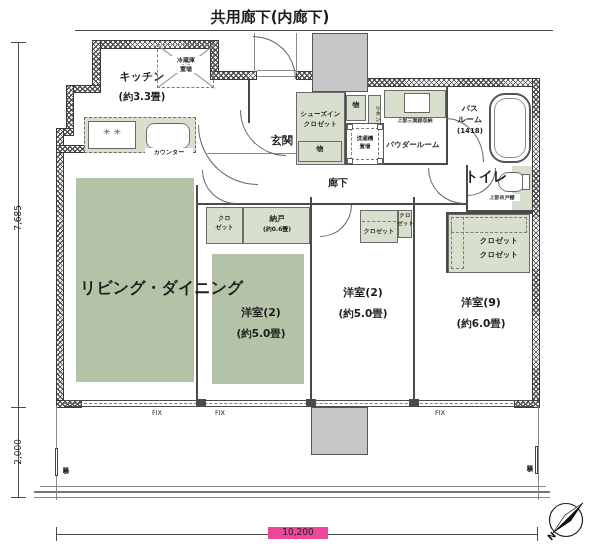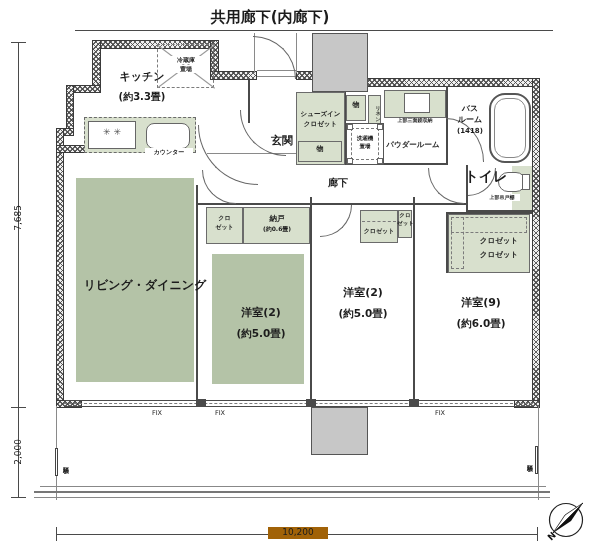--- a/index.html
+++ b/index.html
@@ -35,21 +35,21 @@
   <div class="ln" style="left:18px;top:43px;width:1px;height:365px;"></div>
   <div class="ln" style="left:11px;top:42px;width:15px;height:1px;"></div>
   <div class="ln" style="left:11px;top:407px;width:15px;height:1px;"></div>
   <div class="lbl rot" style="left:0px;top:212px;width:38px;font-size:9px;font-weight:normal;">7,685</div>
   <div class="ln" style="left:18px;top:408px;width:1px;height:90px;"></div>
   <div class="ln" style="left:11px;top:497px;width:15px;height:1px;"></div>
   <div class="lbl rot" style="left:0px;top:446px;width:38px;font-size:9px;font-weight:normal;">2,000</div>
   <div class="ln" style="left:56px;top:534px;width:482px;height:1px;"></div>
   <div class="ln" style="left:56px;top:527px;width:1px;height:14px;"></div>
   <div class="ln" style="left:537px;top:527px;width:1px;height:14px;"></div>
-  <div class="lbl" style="left:268px;top:527px;width:60px;font-size:9px;font-weight:normal;background:#a16207;">10,200</div>
+  <div class="lbl" style="left:268px;top:527px;width:60px;font-size:9px;font-weight:normal;background:#ec4899;">10,200</div>
 
   <div class="wall" style="left:92px;top:40px;width:127px;height:9px;"></div>
   <div class="wall" style="left:210px;top:40px;width:9px;height:40px;"></div>
   <div class="wall" style="left:210px;top:71px;width:47px;height:9px;"></div>
   <div class="wall" style="left:92px;top:40px;width:9px;height:53px;"></div>
   <div class="wall" style="left:66px;top:85px;width:35px;height:8px;"></div>
   <div class="wall" style="left:66px;top:85px;width:8px;height:50px;"></div>
   <div class="wall" style="left:56px;top:128px;width:18px;height:8px;"></div>
   <div class="wall" style="left:56px;top:128px;width:8px;height:280px;"></div>
   <div class="wall" style="left:56px;top:145px;width:36px;height:8px;"></div>
@@ -154,21 +154,21 @@
 
   <div class="lbl" style="left:96px;top:70px;width:92px;font-size:11px;">キッチン</div>
   <div class="lbl" style="left:96px;top:90px;width:92px;font-size:10px;">(約3.3畳)</div>
   <div class="lbl" style="left:256px;top:134px;width:52px;font-size:11px;">玄関</div>
   <div class="lbl" style="left:312px;top:176px;width:52px;font-size:10px;">廊下</div>
   <div class="lbl" style="left:380px;top:140px;width:66px;font-size:7.5px;">パウダールーム</div>
   <div class="lbl" style="left:452px;top:104px;width:36px;font-size:8px;">バス</div>
   <div class="lbl" style="left:452px;top:115px;width:36px;font-size:8px;">ルーム</div>
   <div class="lbl" style="left:452px;top:127px;width:36px;font-size:7px;">(1418)</div>
   <div class="lbl" style="left:464px;top:167px;width:44px;font-size:14px;">トイレ</div>
-  <div class="lbl" style="left:80px;top:278px;width:130px;font-size:12px;">リビング・ダイニング</div>
+  <div class="lbl" style="left:80px;top:278px;width:130px;font-size:16px;">リビング・ダイニング</div>
   <div class="lbl" style="left:220px;top:306px;width:82px;font-size:11px;">洋室(2)</div>
   <div class="lbl" style="left:220px;top:327px;width:82px;font-size:10.5px;">(約5.0畳)</div>
   <div class="lbl" style="left:322px;top:286px;width:82px;font-size:11px;">洋室(2)</div>
   <div class="lbl" style="left:322px;top:307px;width:82px;font-size:10.5px;">(約5.0畳)</div>
   <div class="lbl" style="left:438px;top:296px;width:86px;font-size:11px;">洋室(9)</div>
   <div class="lbl" style="left:438px;top:317px;width:86px;font-size:10.5px;">(約6.0畳)</div>
 
   <div class="ln" style="left:64px;top:400px;width:469px;height:1px;"></div>
   <div class="ln" style="left:64px;top:406px;width:469px;height:1px;"></div>
   <div class="dashh" style="left:64px;top:403px;width:469px;"></div>

